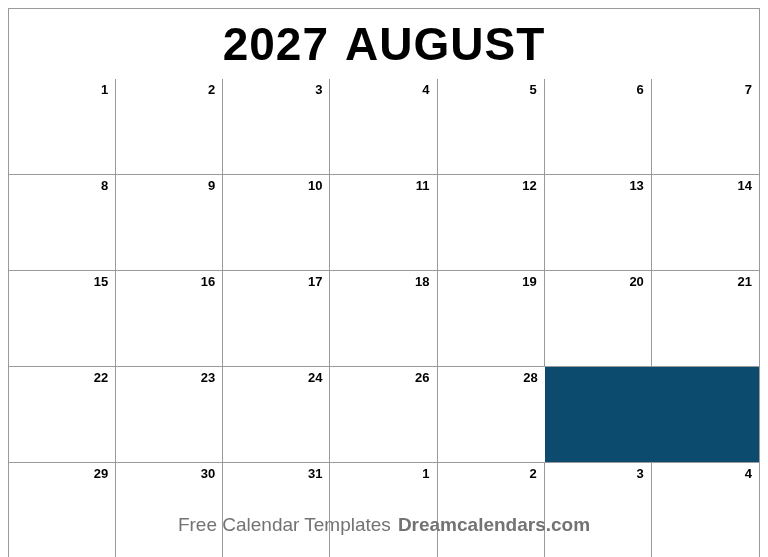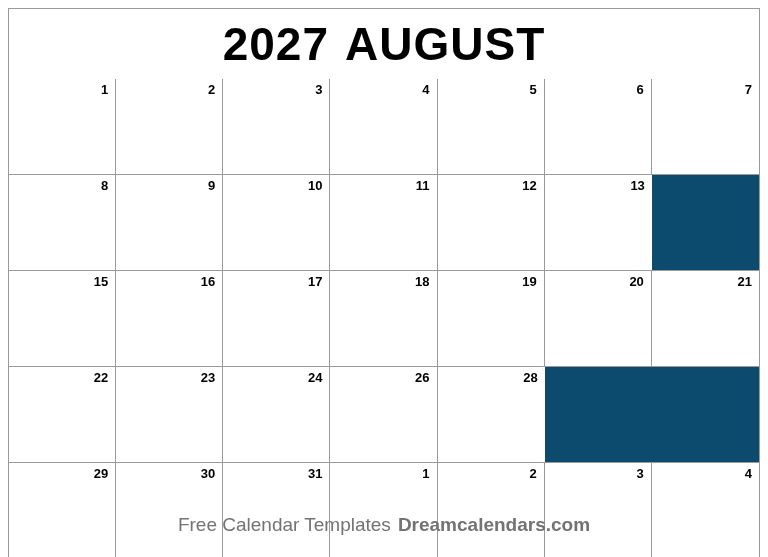--- a/index.html
+++ b/index.html
@@ -177,20 +177,23 @@
           </div>
         <div class="day-cell">
             <span class="day-number">11</span>
           </div>
         <div class="day-cell">
             <span class="day-number">12</span>
           </div>
         <div class="day-cell">
             <span class="day-number">13</span>
           </div>
+        <div class="day-cell">
+            <span class="day-number">14</span>
+          </div>
       </div>
 
       <div class="week-row">
         <div class="day-cell">
             <span class="day-number">15</span>
           </div>
         <div class="day-cell">
             <span class="day-number">16</span>
           </div>
         <div class="day-cell">

